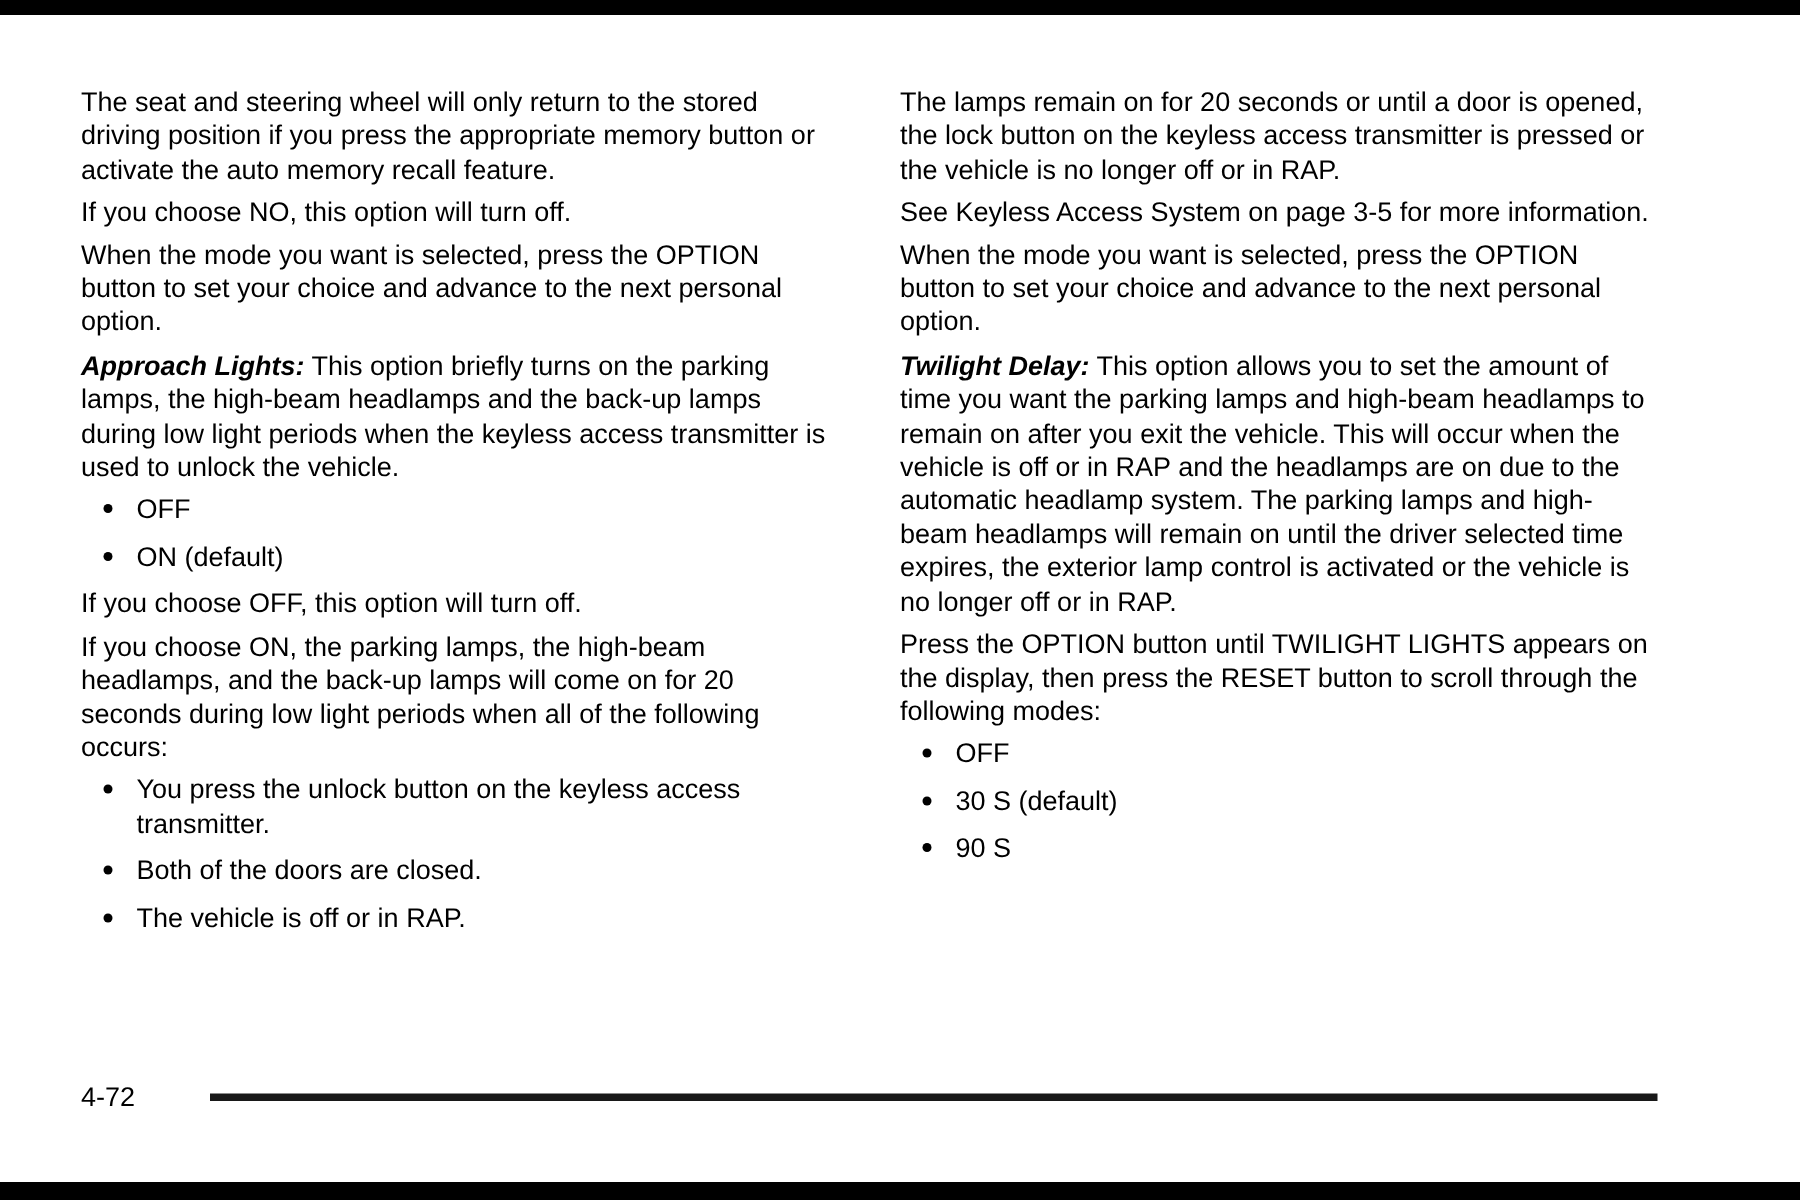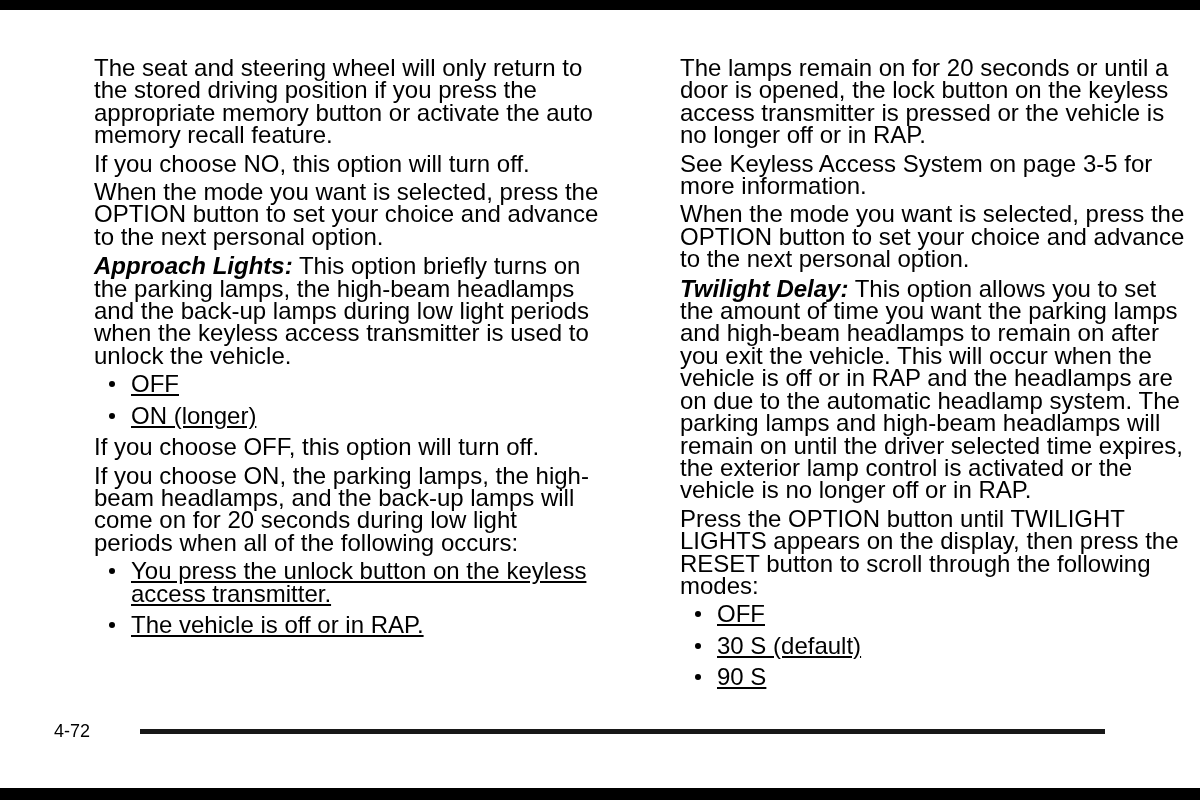--- a/index.html
+++ b/index.html
@@ -15,29 +15,29 @@
   .edge-bar { position: absolute; left: 0; width: 1200px; background: #000; }
   .edge-bar.top { top: 0; height: 10px; }
   .edge-bar.bottom { bottom: 0; height: 12px; }
 
   .content {
     position: absolute;
     top: 57px; left: 54px;
     display: flex;
     gap: 40px;
   }
-  .col { width: 506px; font-size: 24px; line-height: 22.4px; margin-left: 40px; }
+  .col { width: 506px; font-size: 18px; line-height: 22.4px; }
 
   p { margin: 0 0 6px 0; }
   p.opt { margin-top: 7px; }
   .opt-label { font-weight: 700; font-style: italic; }
   .xref { }
 
   ul.modes { list-style: none; margin: 2px 0 3px 0; padding: 0; }
-  ul.modes li { position: relative; padding-left: 37px; margin-bottom: 9px; text-decoration: underline; }
+  ul.modes li { position: relative; padding-left: 37px; margin-bottom: 9px; }
   ul.modes li::before {
     content: "";
     position: absolute;
     left: 15px; top: 8px;
     width: 6px; height: 6px;
     border-radius: 50%;
     background: #000;
   }
 
   .footer {
@@ -60,28 +60,29 @@
   <div class="col">
     <p>The seat and steering wheel will only return to the stored driving position if you press the appropriate memory button or activate the auto memory recall feature.</p>
     <p>If you choose NO, this option will turn off.</p>
     <p>When the mode you want is selected, press the OPTION button to set your choice and advance to the next personal option.</p>
 
     <p class="opt"><span class="opt-label">Approach Lights:</span> <span>This option briefly turns on the parking lamps, the high-beam headlamps and the back-up lamps during low light periods when the keyless access transmitter is used to unlock the vehicle.</span></p>
 
 
     <ul class="modes">
       <li>OFF</li>
-      <li>ON (longer)</li>
+      <li>ON (default)</li>
     </ul>
 
     <p>If you choose OFF, this option will turn off.</p>
     <p>If you choose ON, the parking lamps, the high-beam headlamps, and the back-up lamps will come on for 20 seconds during low light periods when all of the following occurs:</p>
 
     <ul class="modes">
       <li>You press the unlock button on the keyless access transmitter.</li>
+      <li>Both of the doors are closed.</li>
       <li>The vehicle is off or in RAP.</li>
     </ul>
   </div>
 
   <div class="col">
     <p>The lamps remain on for 20 seconds or until a door is opened, the lock button on the keyless access transmitter is pressed or the vehicle is no longer off or in RAP.</p>
 
     <p><span>See </span><span class="xref">Keyless Access System on page 3-5</span><span> for more information.</span></p>
 
     <p>When the mode you want is selected, press the OPTION button to set your choice and advance to the next personal option.</p>

